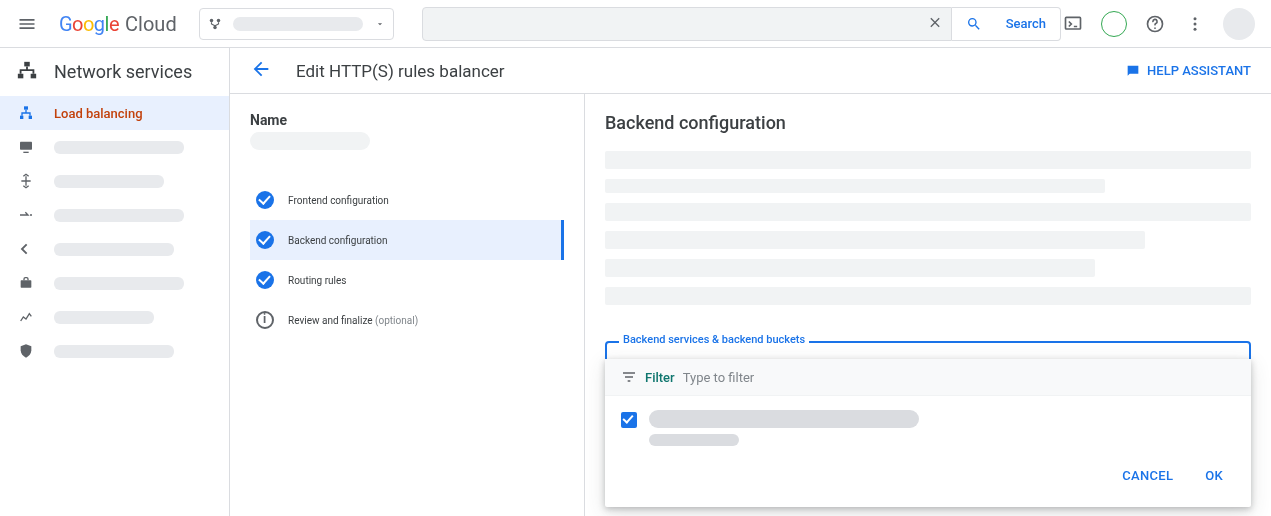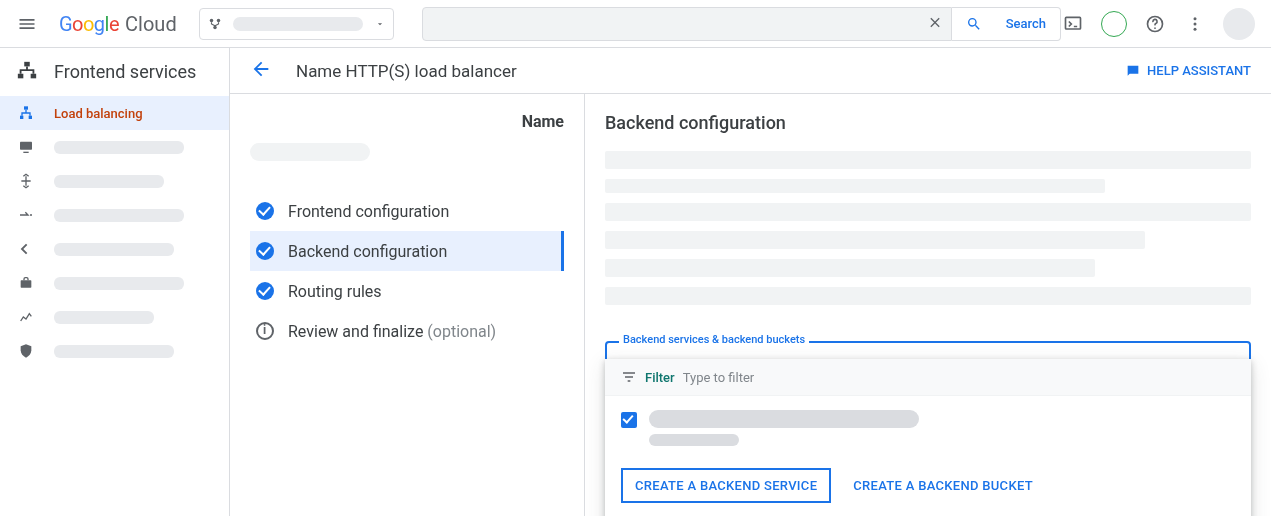--- a/index.html
+++ b/index.html
@@ -73,26 +73,26 @@
   .back-arrow { color:#1a73e8; margin-right:24px; cursor:pointer; }
   .page-title { font-size:17px; color:#3c4043; }
   .help-assistant {
     margin-left:auto; display:flex; align-items:center; gap:6px;
     color:#1a73e8; font-weight:500; cursor:pointer; font-size:13px;
   }
   .columns { display:flex; flex:1; min-height:0; }
   .steps-col {
     width:355px; border-right:1px solid #dadce0; padding:18px 20px;
   }
-  .name-label { font-size:16px; font-weight:700; margin-bottom:12px;text-align:right; }
+  .name-label { font-size:14px; font-weight:700; margin-bottom:4px; }
   .name-ph { width:120px; height:18px; background:#f1f3f4; border-radius:9px; }
   .step-list { margin-top:30px; }
   .step {
     display:flex; align-items:center; gap:14px; height:40px; padding:0 6px;
-    cursor:pointer; font-size:16px;
+    cursor:pointer; font-size:10px;
   }
   .step.selected { background:#e8f0fe; position:relative; }
   .step.selected::after {
     content:""; position:absolute; right:0; top:0; bottom:0; width:3px; background:#1a73e8;
   }
   .chk-circle { width:18px; height:18px; border-radius:50%; background:#1a73e8; position:relative; flex-shrink:0;}
   .chk-circle::after{
     content:""; position:absolute; left:5px; top:2px; width:5px; height:9px;
     border:solid #fff; border-width:0 2px 2px 0; transform:rotate(42deg);
   }
@@ -212,21 +212,21 @@
 <div class="body">
 
   <div class="sidebar">
     <div class="sidebar-head">
       <svg width="22" height="22" viewBox="0 0 24 24" fill="#3c4043">
           <rect x="9" y="2" width="6" height="5"></rect>
           <rect x="2" y="15" width="6" height="5"></rect>
           <rect x="16" y="15" width="6" height="5"></rect>
           <path d="M12 7v4M5 15v-4h14v4" stroke="#3c4043" stroke-width="2" fill="none"></path>
         </svg>
-      <span>Frontend services</span>
+      <span>Network services</span>
     </div>
     <div class="sb-items">
       <div class="sb-item active">
         <span class="sb-ic">
           <svg width="16" height="16" viewBox="0 0 24 24" fill="currentColor">
               <rect x="9" y="2" width="6" height="5"></rect>
               <rect x="3" y="16" width="5" height="5"></rect>
               <rect x="16" y="16" width="5" height="5"></rect>
               <path d="M12 7v5M6 16v-4h12v4" stroke="currentColor" stroke-width="2" fill="none"></path>
             </svg>
@@ -294,21 +294,21 @@
     </div>
   </div>
 
   <div class="middle">
     <div class="page-title-bar">
       <span class="back-arrow">
         <svg width="22" height="22" viewBox="0 0 24 24" fill="#1a73e8">
             <path d="M20 11H7.83l5.59-5.59L12 4l-8 8 8 8 1.41-1.41L7.83 13H20z"></path>
           </svg>
       </span>
-      <span class="page-title">Name HTTP(S) load balancer</span>
+      <span class="page-title">Edit HTTP(S) rules balancer</span>
       <span class="help-assistant">
         <svg width="16" height="16" viewBox="0 0 24 24" fill="#1a73e8">
             <path d="M4 4h16v12H7l-3 3z"></path>
           </svg>
         <span>HELP ASSISTANT</span>
       </span>
     </div>
 
     <div class="columns">
 
@@ -359,24 +359,20 @@
               <span class="filter-lbl">Filter</span>
               <span class="filter-ph">Type to filter</span>
             </div>
             <div class="option-row">
               <span class="cb"></span>
               <div class="opt-text">
                 <div class="line1"></div>
                 <div class="line2"></div>
               </div>
             </div>
-            <div class="action-row">
-              <span class="btn-outlined">CREATE A BACKEND SERVICE</span>
-              <span class="btn-flat">CREATE A BACKEND BUCKET</span>
-            </div>
             <div class="dialog-foot">
               <span class="btn-flat">CANCEL</span>
               <span class="btn-flat">OK</span>
             </div>
           </div>
         </div>
 
         <div class="partial-b">B</div>
       </div>
     </div>

